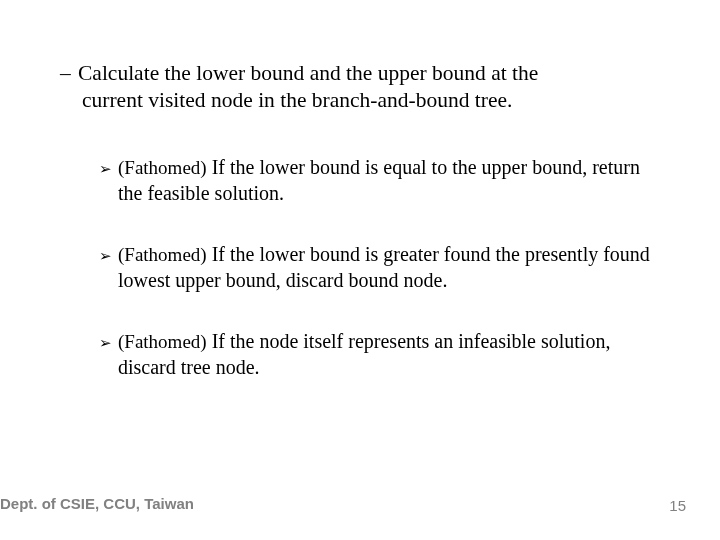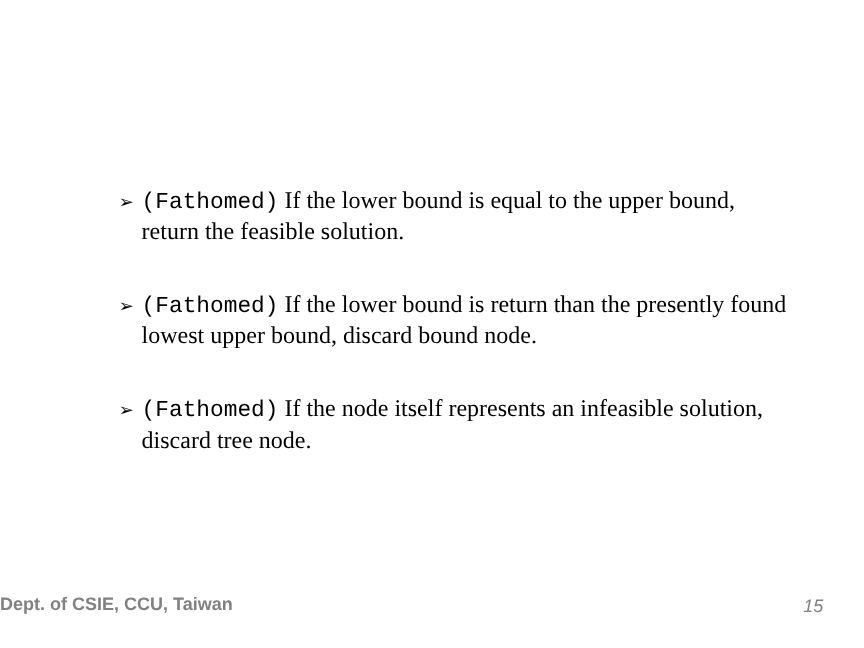--- a/index.html
+++ b/index.html
@@ -50,21 +50,21 @@
     top: 4px;
     font-size: 15px;
     color: #000;
     font-family: Arial, sans-serif;
   }
   .sub-text {
     display: block;
     margin-left: 16px;
   }
   .fathomed {
-    font-family: Liberation Mono, monospace;
+    font-family: Liberation Serif, serif;
     font-size: 19px;
     text-align: right;
   }
   .red {
     color: #000000;
   }
   .footer {
     position: absolute;
     width: 100%;
     left: 0;
@@ -75,42 +75,45 @@
     font-size: 15px;
     color: #818181;
   }
   .pagenum {
     position: absolute;
     right: 34px;
     top: 497px;
     font-family: "Comic Sans MS", "Comic Sans", cursive, sans-serif;
     font-size: 15px;
     color: #818181;
-    font-style: italic;
   }
 </style>
 </head>
 <body>
 
 <div class="slide">
 
+  <div class="main-bullet">
+    <span class="dash">–</span><span>Calculate the lower bound and the upper bound at the</span><br>
+    <span style="margin-left:20px;">current visited node in the branch-and-bound tree.</span>
+  </div>
 
   <div class="sub-list">
 
     <div class="sub-item">
       <span class="arrow">➢</span>
       <span class="sub-text">
         <span class="fathomed">(Fathomed)</span><span> If the lower bound is equal to the upper bound, return the feasible solution.</span>
       </span>
     </div>
 
     <div class="sub-item">
       <span class="arrow">➢</span>
       <span class="sub-text">
-        <span class="fathomed">(Fathomed)</span><span> If the lower bound is return than the presently found </span><span class="red">lowest upper bound</span><span>, discard bound node.</span>
+        <span class="fathomed">(Fathomed)</span><span> If the lower bound is greater found the presently found </span><span class="red">lowest upper bound</span><span>, discard bound node.</span>
       </span>
     </div>
 
     <div class="sub-item">
       <span class="arrow">➢</span>
       <span class="sub-text">
         <span class="fathomed">(Fathomed)</span><span> If the node itself represents an infeasible solution, discard tree node.</span>
       </span>
     </div>
 

